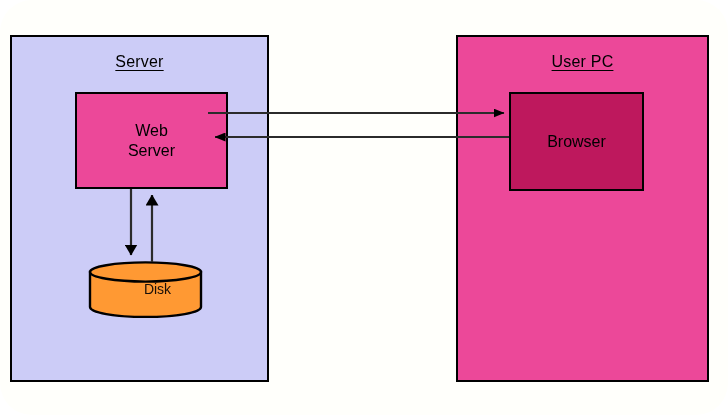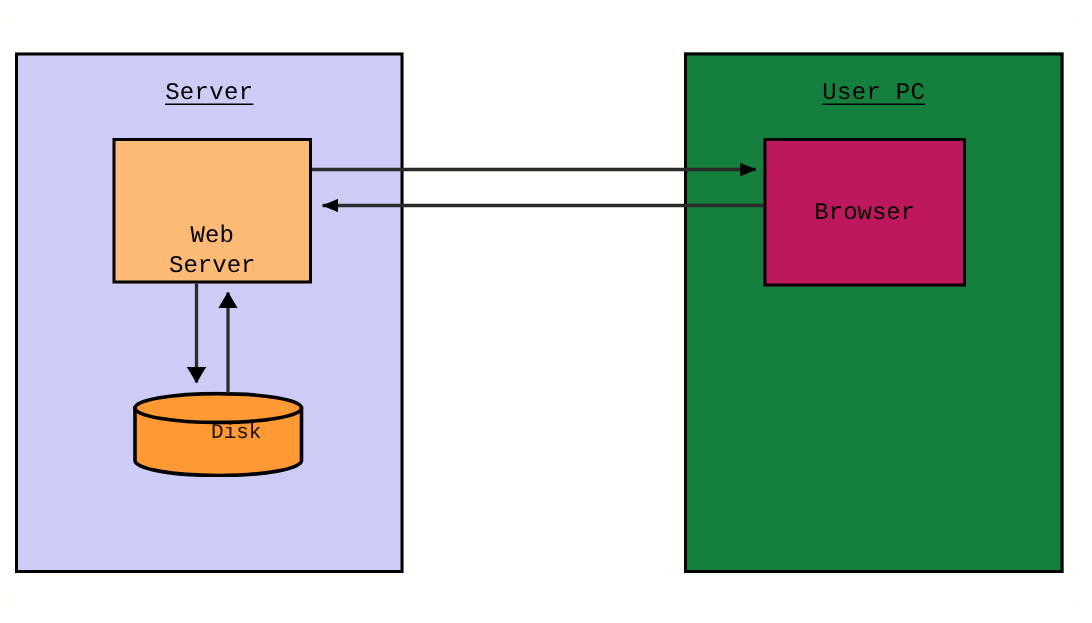--- a/index.html
+++ b/index.html
@@ -6,41 +6,41 @@
     margin: 0;
     padding: 0;
     background: #ffffff;
   }
   #canvas {
     position: relative;
     width: 728px;
     height: 415px;
     background: #fffffb;
     overflow: hidden;
-    font-family: Liberation Mono, monospace;
+    font-family: Liberation Sans, sans-serif;
     border-radius: 32px;
   }
   .container-box {
     position: absolute;
     border: 2px solid #000000;
     box-sizing: border-box;
   }
   #server-container {
     left: 10px;
     top: 35px;
     width: 259px;
     height: 347px;
     background: #ccccf7;
   }
   #userpc-container {
     left: 456px;
     top: 35px;
     width: 253px;
     height: 347px;
-    background: #15803d;
+    background: #ec4899;
   }
   .container-title {
     position: absolute;
     left: 0;
     right: 0;
     text-align: center;
     font-size: 16px;
     color: #000000;
     text-decoration: underline;
     text-underline-offset: 3px;
@@ -57,24 +57,23 @@
     align-items: center;
     justify-content: center;
     text-align: center;
     font-size: 16px;
     color: #000000;
     line-height: 1.25;
   }
   #web-server-node {
     left: 75px;
     top: 92px;
-    width: 133px;
+    width: 153px;
     height: 97px;
-    background: #fdba74;
-    align-items: flex-end;
+    background: #ec4899;
   }
   #browser-node {
     left: 509px;
     top: 92px;
     width: 135px;
     height: 99px;
     background: #be185d;
   }
   .node-label { white-space: pre-line; }
 

